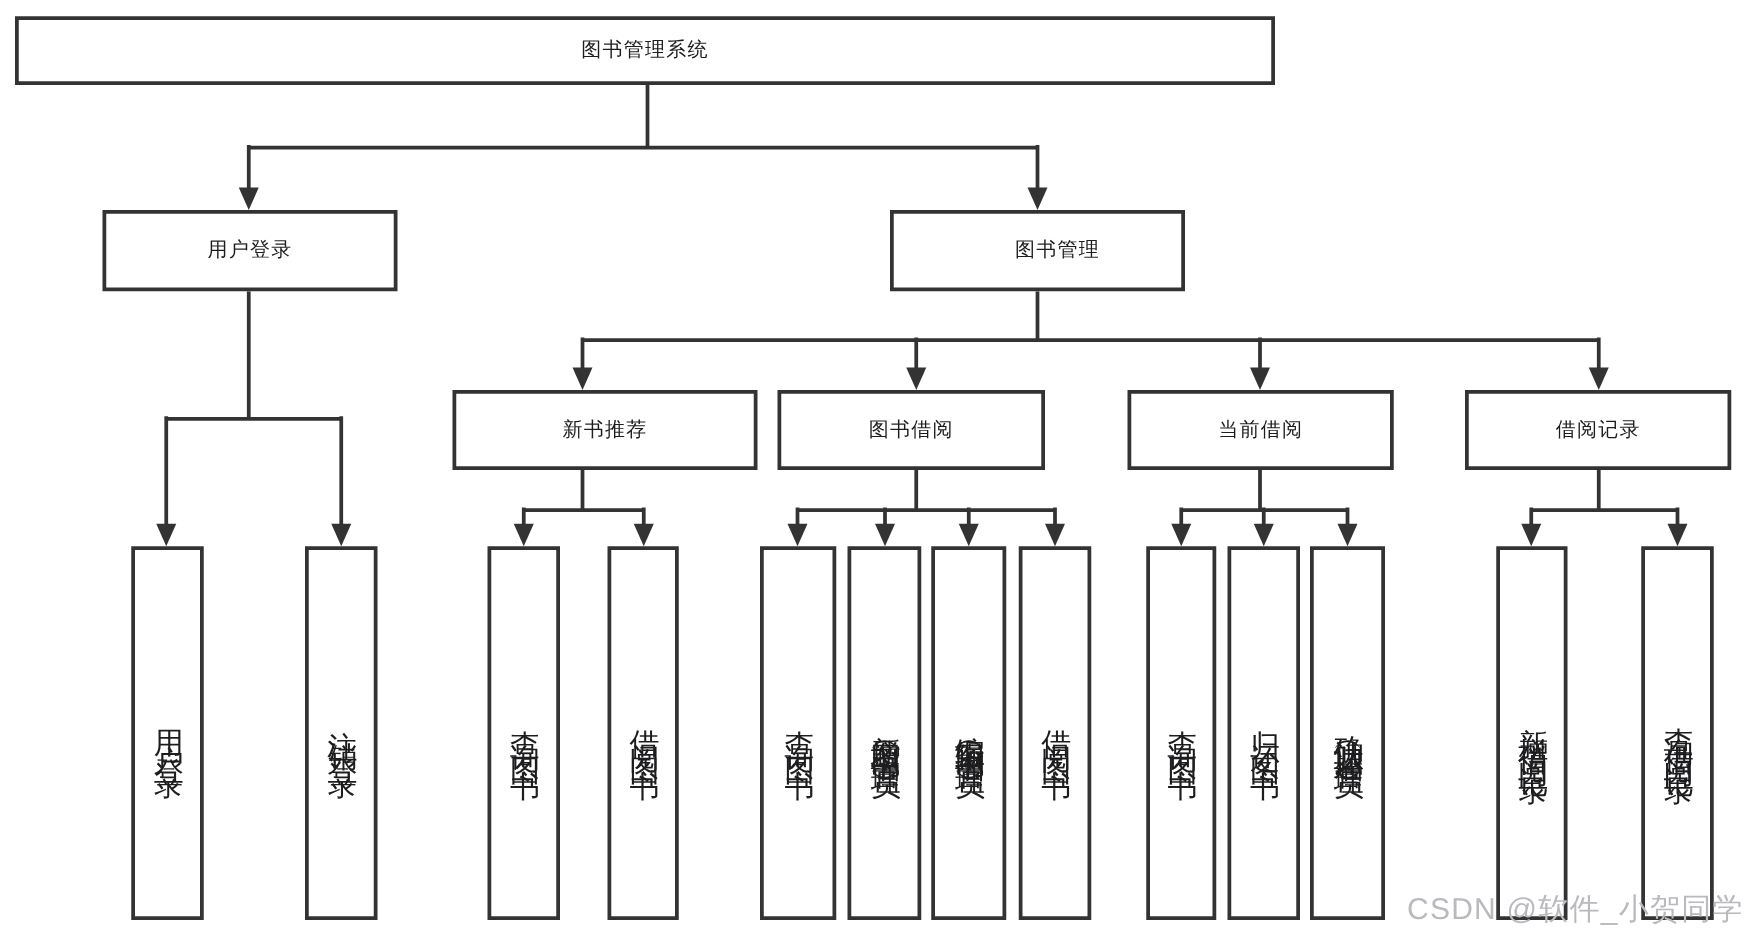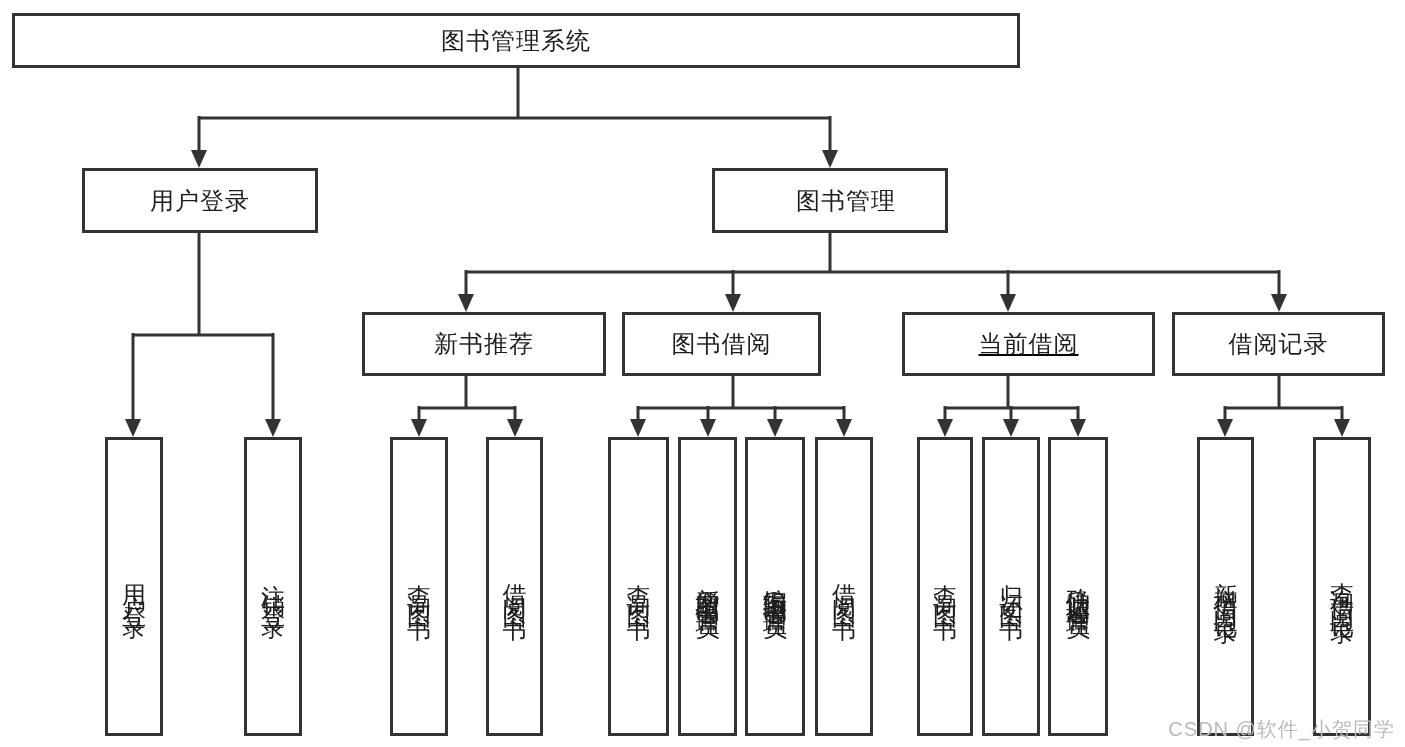--- a/index.html
+++ b/index.html
@@ -15,40 +15,40 @@
     position:absolute;
     box-sizing:border-box;
     border:3px solid #333333;
     background:#ffffff;
     display:flex;
     align-items:center;
     justify-content:center;
     z-index:1;
   }
   .hlabel{
-    font-size:24px;
+    font-size:16px;
     color:#1d1d1f;
     letter-spacing:1px;
     white-space:nowrap;
   }
   .vtext{
     writing-mode:vertical-rl;
     text-orientation:mixed;
     font-size:24px;
     color:#1d1d1f;
     white-space:nowrap;
   }
   .ls4{letter-spacing:11px;}
   .ls6{letter-spacing:8px;}
   .ls9{letter-spacing:4px;}
   #watermark{
     position:absolute;
     right:10px;
     bottom:4px;
-    font-size:20px;
+    font-size:24px;
     color:#b9babe;
     letter-spacing:1px;
     z-index:2;
     white-space:nowrap;
   }
   line,polyline{stroke:#333333;stroke-width:3;fill:none;}
   polygon{fill:#333333;stroke:none;}
 </style>
 </head>
 <body>
@@ -138,24 +138,24 @@
   <div class="box" style="left:82px;top:168px;width:236px;height:65px;">
     <span class="hlabel">用户登录</span>
   </div>
   <div class="box" style="left:712px;top:168px;width:236px;height:65px;padding-left:32px;">
     <span class="hlabel">图书管理</span>
   </div>
 
   <div class="box" style="left:362px;top:312px;width:244px;height:64px;">
     <span class="hlabel">新书推荐</span>
   </div>
-  <div class="box" style="left:622px;top:312px;width:199px;height:64px;font-family:Liberation Mono, monospace;">
+  <div class="box" style="left:622px;top:312px;width:214px;height:64px;font-family:Liberation Mono, monospace;">
     <span class="hlabel">图书借阅</span>
   </div>
-  <div class="box" style="left:902px;top:312px;width:253px;height:64px;text-decoration:underline;">
+  <div class="box" style="left:902px;top:312px;width:213px;height:64px;">
     <span class="hlabel">当前借阅</span>
   </div>
   <div class="box" style="left:1172px;top:312px;width:213px;height:64px;">
     <span class="hlabel">借阅记录</span>
   </div>
 
   <div class="box" style="left:105px;top:437px;width:58px;height:299px;">
     <span class="vtext ls4">用户登录</span>
   </div>
   <div class="box" style="left:244px;top:437px;width:58px;height:299px;">

